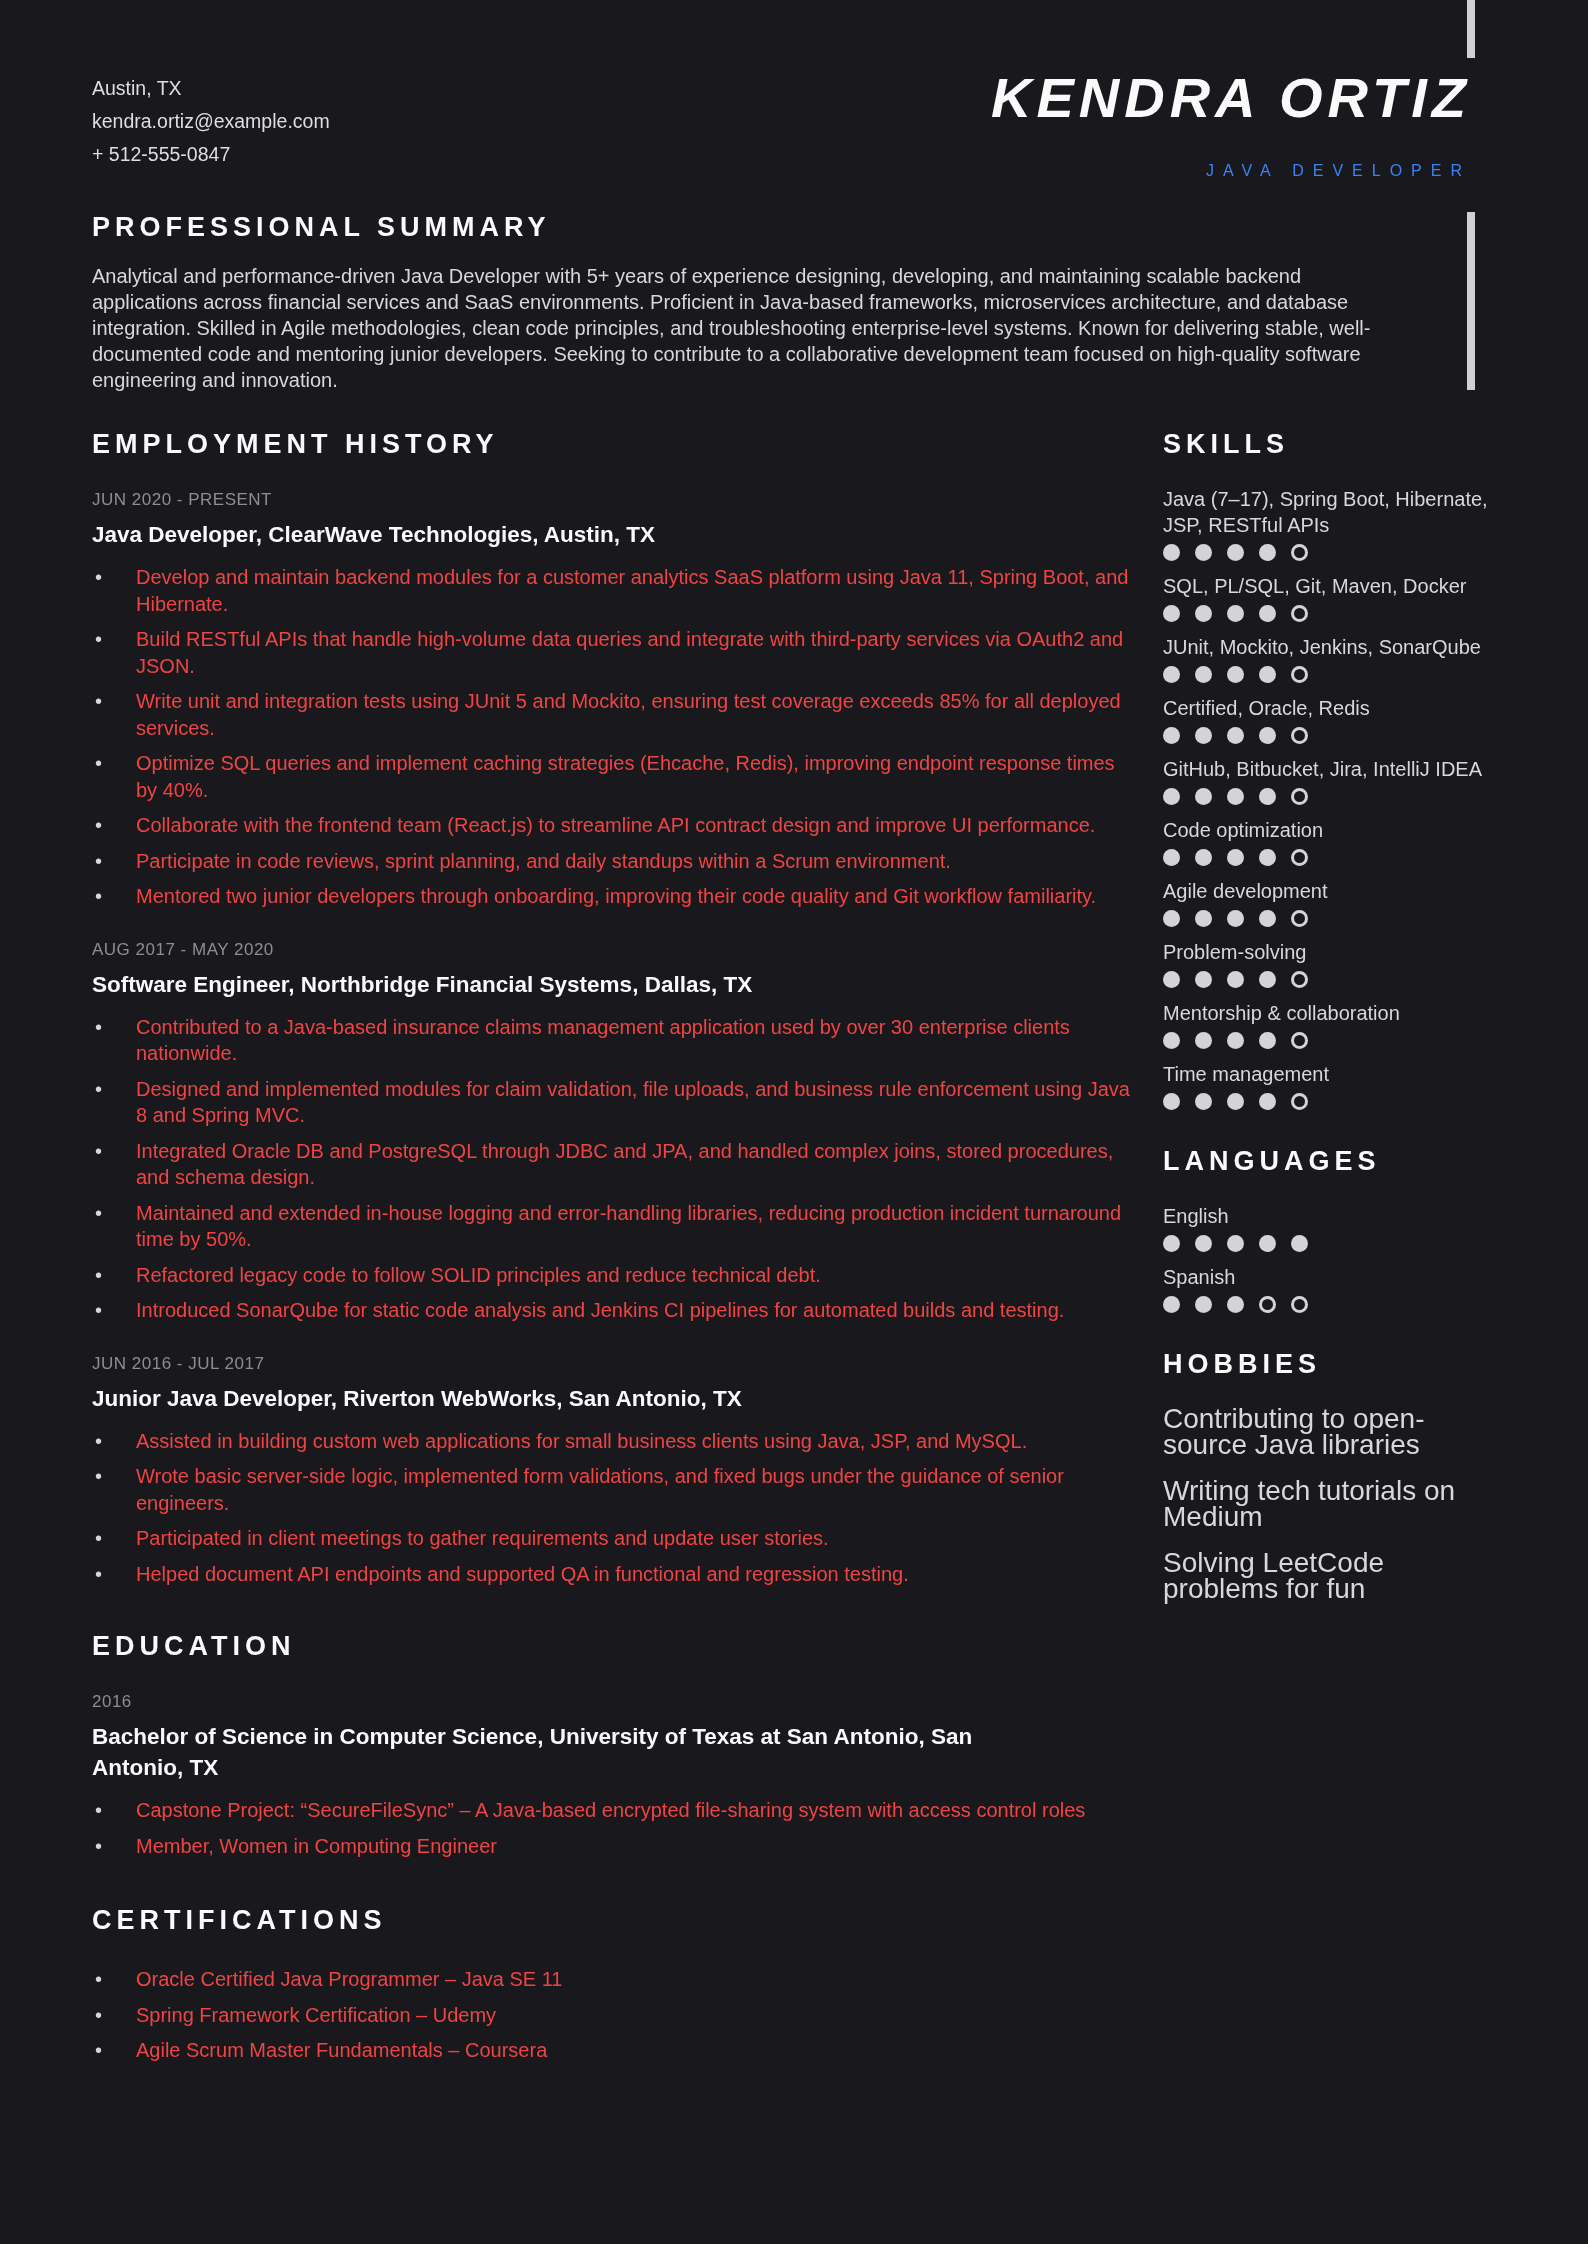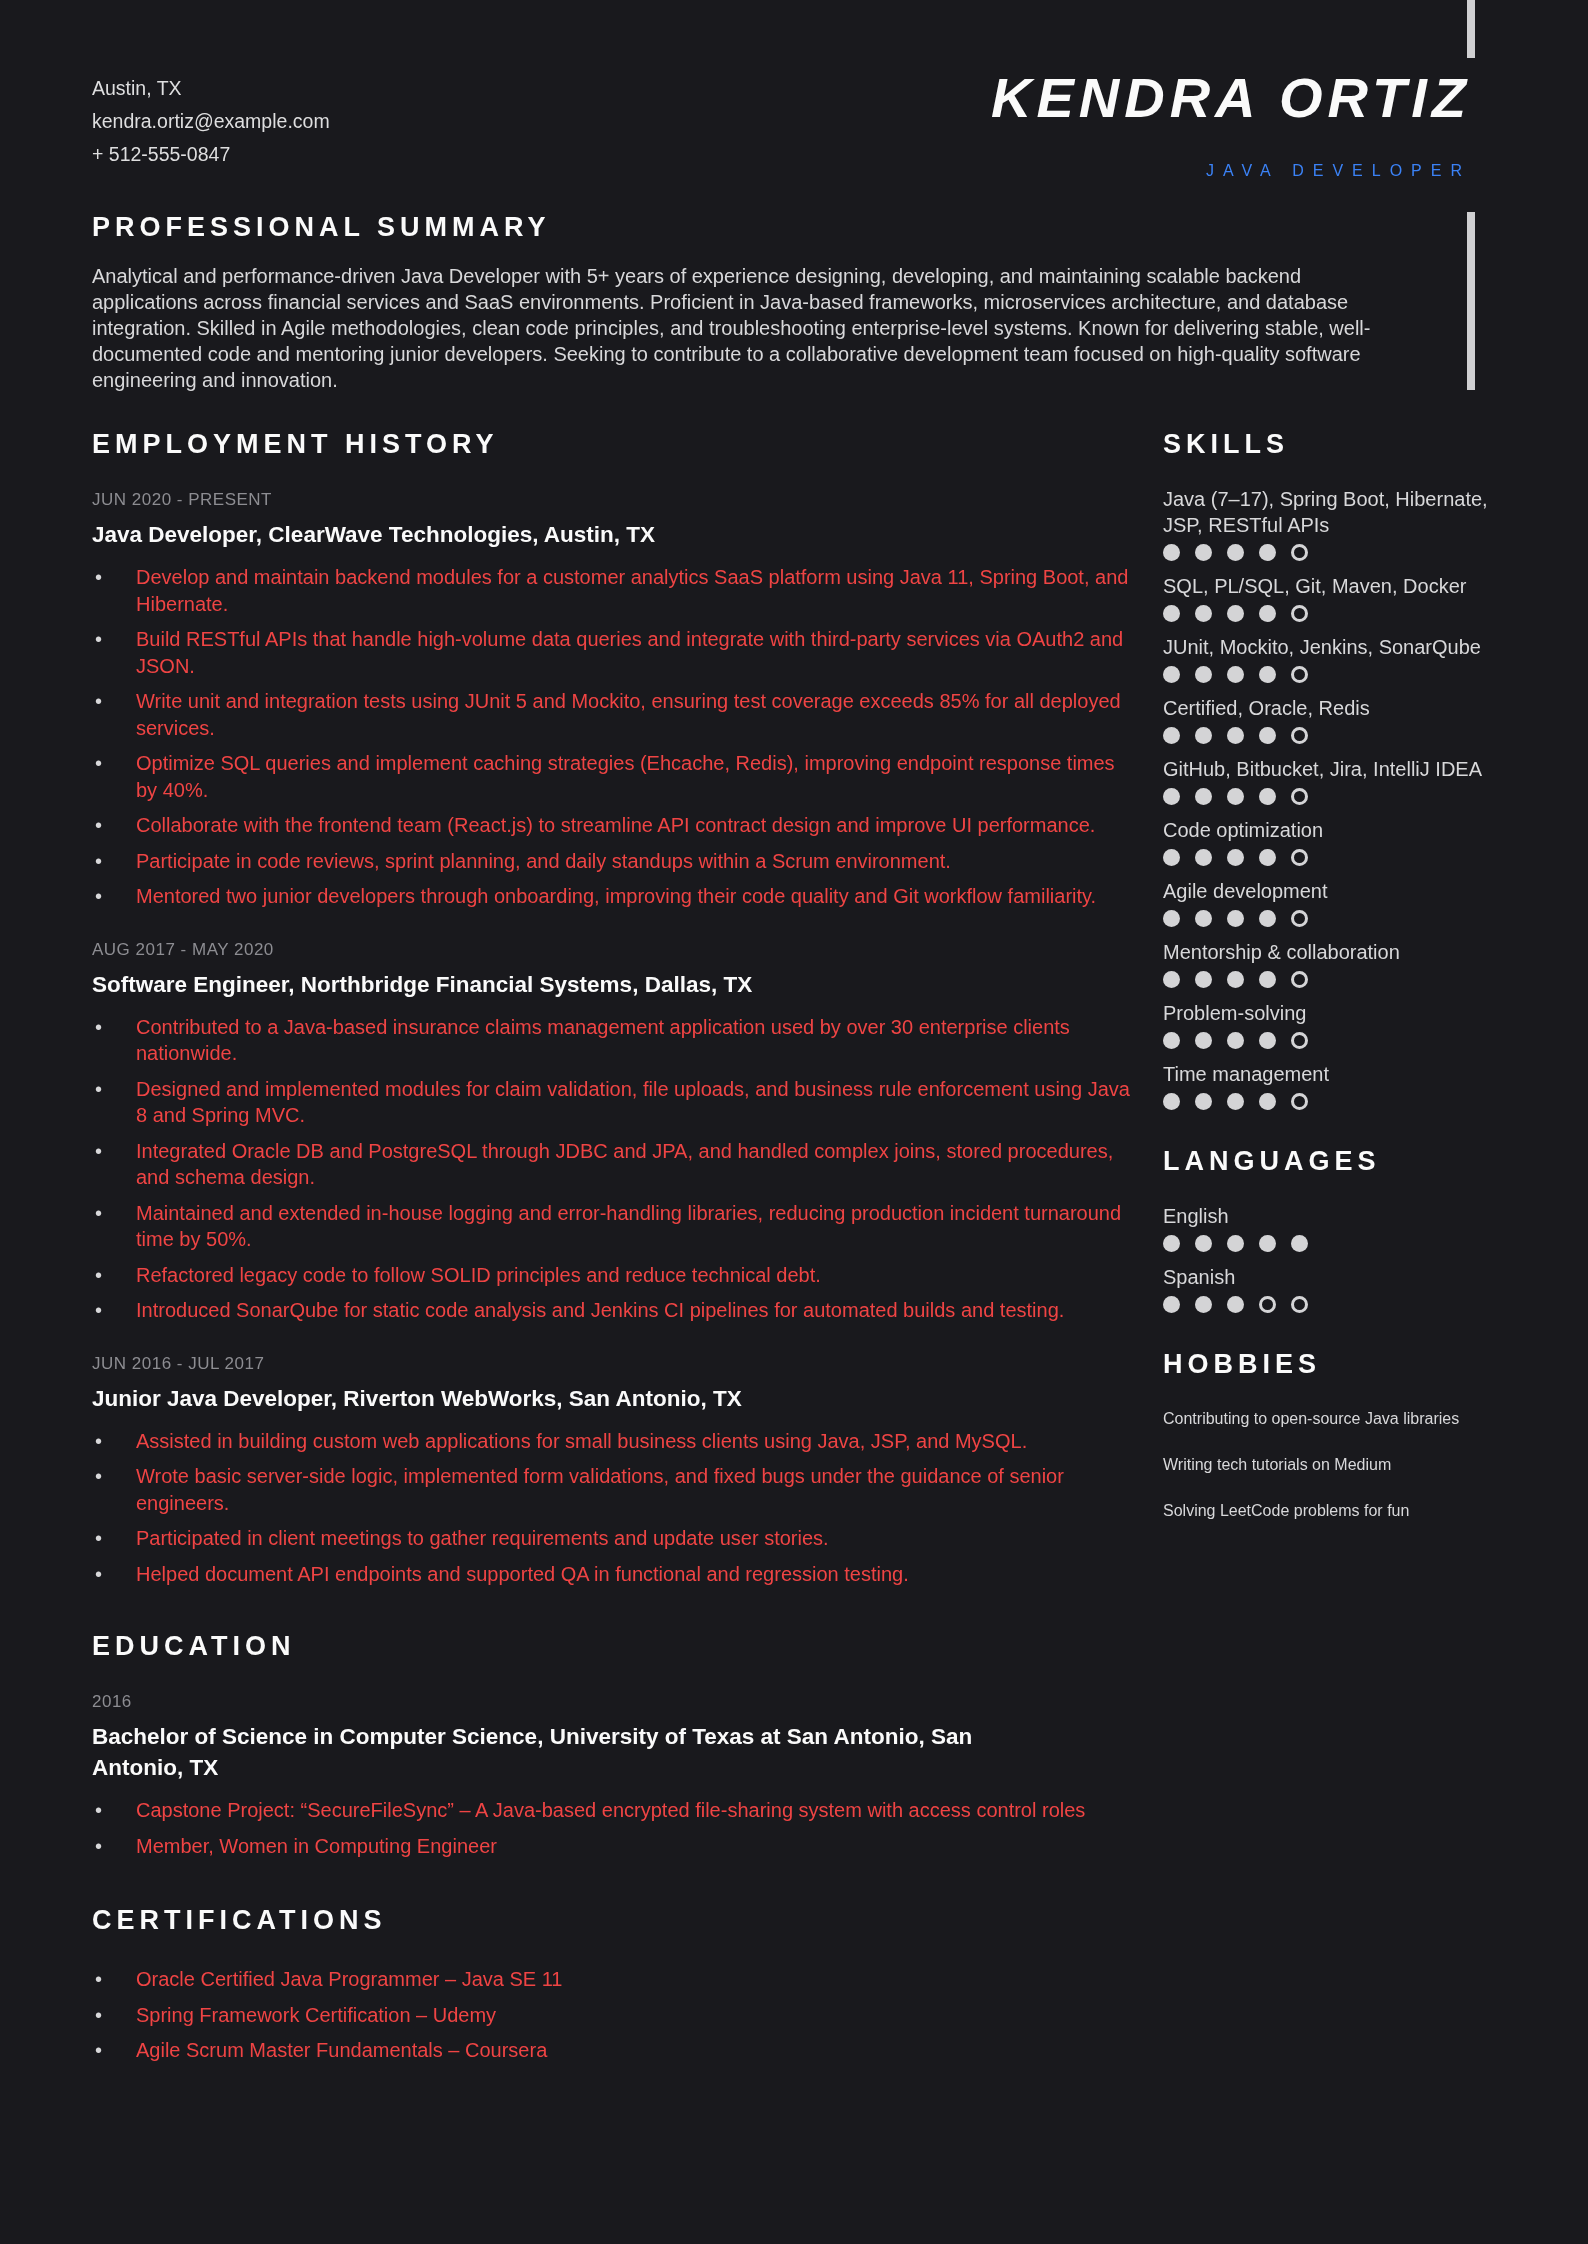--- a/index.html
+++ b/index.html
@@ -44,21 +44,21 @@
   .side-col .section-heading{margin-bottom:26px;}
   .skill{margin-bottom:12px;}
   .skill-label{font-size:20px;line-height:26px;color:#d8d8da;margin-bottom:6px;}
   .dots{display:flex;height:17px;margin-bottom:2px;}
   .dot{width:17px;height:17px;border-radius:50%;margin-right:15px;flex:none;box-sizing:border-box;}
   .dot.filled{background:#d4d4d6;}
   .dot.empty{border:3px solid #d4d4d6;}
 
   .langs{margin-top:36px;}
   .hobbies{margin-top:36px;}
-  .hobby{font-size:16px;line-height:26px;color:#d8d8da;margin-bottom:20px;max-width:325px;}
+  .hobby{font-size:28px;line-height:26px;color:#d8d8da;margin-bottom:20px;max-width:325px;}
 </style>
 </head>
 <body>
 
 <div class="page">
   <div class="decor-bar bar-top"></div>
   <div class="decor-bar bar-side"></div>
 
   <header>
     <div class="contact">
@@ -210,31 +210,31 @@
               <div class="skill-label">Agile development</div>
               <div class="dots">
                 <span class="dot filled"></span>
                 <span class="dot filled"></span>
                 <span class="dot filled"></span>
                 <span class="dot filled"></span>
                 <span class="dot empty"></span>
               </div>
             </div>
             <div class="skill">
+              <div class="skill-label">Problem-solving</div>
+              <div class="dots">
+                <span class="dot filled"></span>
+                <span class="dot filled"></span>
+                <span class="dot filled"></span>
+                <span class="dot filled"></span>
+                <span class="dot empty"></span>
+              </div>
+            </div>
+            <div class="skill">
               <div class="skill-label">Mentorship &amp; collaboration</div>
-              <div class="dots">
-                <span class="dot filled"></span>
-                <span class="dot filled"></span>
-                <span class="dot filled"></span>
-                <span class="dot filled"></span>
-                <span class="dot empty"></span>
-              </div>
-            </div>
-            <div class="skill">
-              <div class="skill-label">Problem-solving</div>
               <div class="dots">
                 <span class="dot filled"></span>
                 <span class="dot filled"></span>
                 <span class="dot filled"></span>
                 <span class="dot filled"></span>
                 <span class="dot empty"></span>
               </div>
             </div>
             <div class="skill">
               <div class="skill-label">Time management</div>

